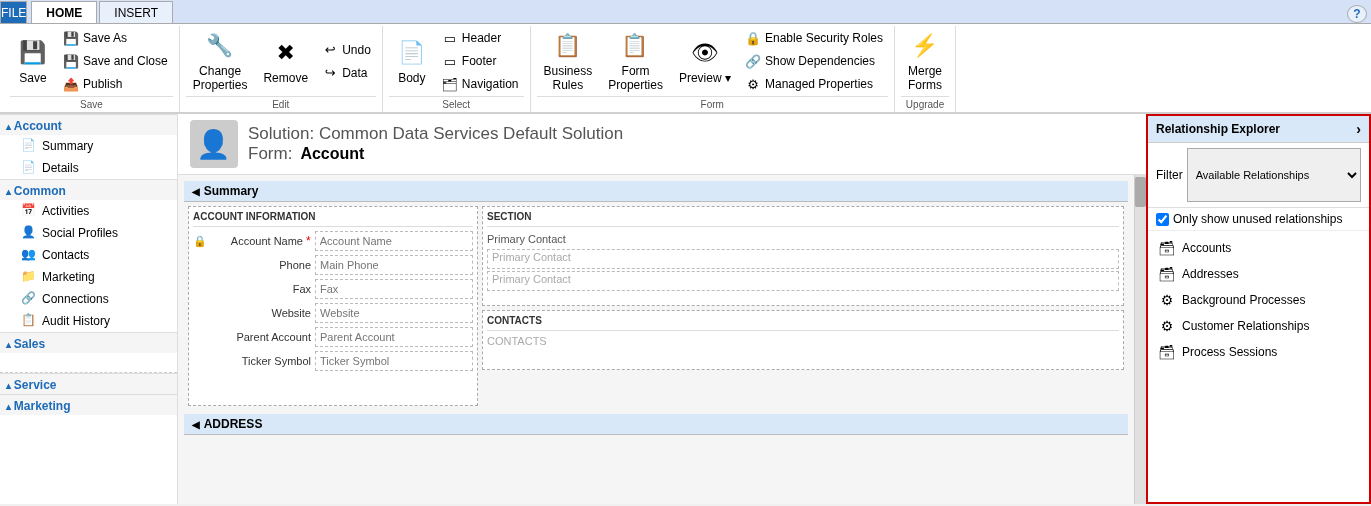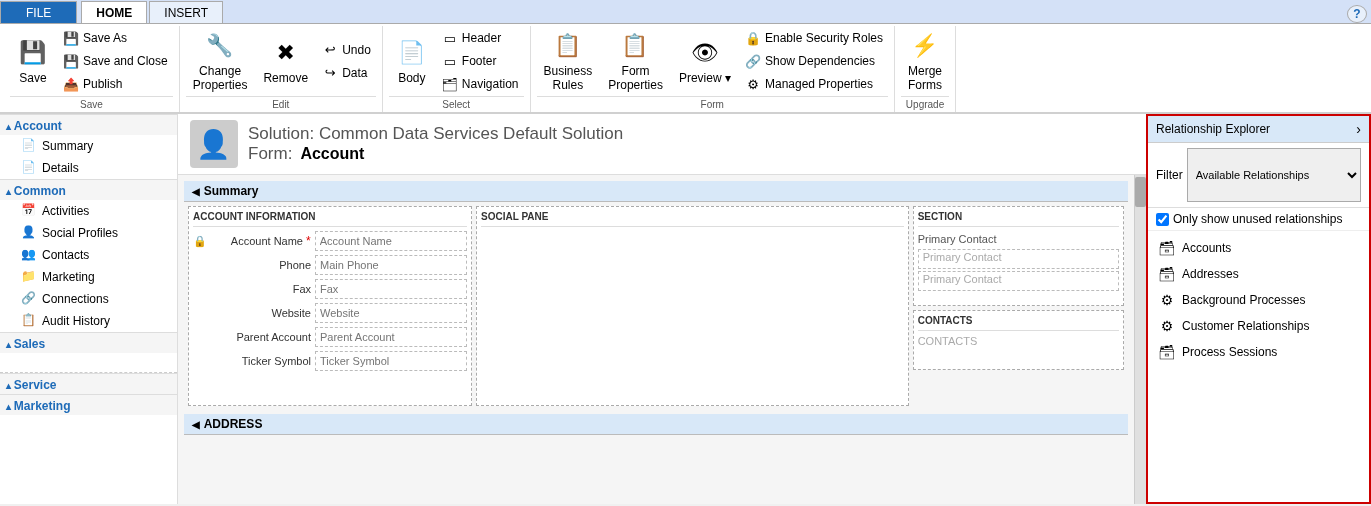--- a/index.html
+++ b/index.html
@@ -2,21 +2,21 @@
 <html><head>
   <meta charset="utf-8">
   <style>
     * { box-sizing: border-box; margin: 0; padding: 0; font-family: 'Segoe UI', Tahoma, Geneva, Verdana, sans-serif; font-size: 12px; }
     body { background: #f0f0f0; overflow: hidden; width: 1371px; height: 506px; }
 
     
     .tab-bar { display: flex; background: #d4e1f7; border-bottom: 1px solid #aaa; height: 24px; align-items: flex-end; }
     .tab { padding: 3px 14px; border: 1px solid #aaa; border-bottom: none; cursor: pointer; font-size: 12px; background: #e8f0fb; margin-right: 2px; height: 22px; display: flex; align-items: center; }
     .tab.active { background: #fff; font-weight: bold; }
-    .tab-file { background: #1e6bb8; color: #fff; padding: 3px 25px; margin-right: 4px; }
+    .tab-file { background: #1e6bb8; color: #fff; padding: 3px 0; margin-right: 4px; }
     .help-btn { margin-left: auto; margin-right: 4px; width: 20px; height: 18px; border: 1px solid #aaa; background: #e8f0fb; display: flex; align-items: center; justify-content: center; cursor: pointer; border-radius: 50%; font-weight: bold; font-size: 12px; color: #1e6bb8; }
 
     
     .ribbon { background: #fff; border-bottom: 2px solid #d0d0d0; display: flex; flex-direction: column; }
     .ribbon-groups { display: flex; height: 88px; padding: 2px 4px 0; }
     .ribbon-group { display: flex; flex-direction: column; border-right: 1px solid #ddd; padding: 0 6px; min-width: 60px; }
     .ribbon-group-label { font-size: 10px; color: #555; text-align: center; margin-top: auto; padding: 2px 0; border-top: 1px solid #ddd; }
     .ribbon-btns { display: flex; flex: 1; align-items: center; gap: 2px; }
     .ribbon-btn-large { display: flex; flex-direction: column; align-items: center; justify-content: center; padding: 2px 6px; cursor: pointer; border: 1px solid transparent; min-width: 40px; height: 70px; font-size: 11px; text-align: center; gap: 2px; }
     .ribbon-btn-small { display: flex; align-items: center; gap: 4px; padding: 2px 4px; cursor: pointer; border: 1px solid transparent; font-size: 11px; white-space: nowrap; height: 22px; }
@@ -53,21 +53,21 @@
     .section-content { display: flex; gap: 4px; padding: 4px; }
     .form-column { flex: 1; border: 1px dashed #aaa; padding: 4px; background: #fff; min-height: 200px; }
     .form-column-header { font-size: 10px; font-weight: bold; color: #333; text-transform: uppercase; padding-bottom: 4px; border-bottom: 1px solid #ddd; margin-bottom: 4px; }
     .form-field { display: flex; align-items: center; margin-bottom: 4px; gap: 4px; }
     .form-label { width: 100px; font-size: 11px; color: #333; text-align: right; flex-shrink: 0; }
     .form-input { flex: 1; height: 20px; border: 1px dashed #bbb; padding: 1px 4px; font-size: 11px; color: #aaa; background: #fff; }
     .lock-icon { color: #c00; font-size: 11px; }
 
     
     .right-panel { width: 225px; flex-shrink: 0; border: 2px solid #cc0000; background: #fff; display: flex; flex-direction: column; }
-    .right-panel-header { background: #d8e8f8; padding: 5px 8px; font-weight: normal; font-size: 12px; display: flex; align-items: center; justify-content: space-between; border-bottom: 1px solid #ccc; }
+    .right-panel-header { background: #d8e8f8; padding: 5px 8px; font-weight: bold; font-size: 12px; display: flex; align-items: center; justify-content: space-between; border-bottom: 1px solid #ccc; }
     .right-panel-chevron { font-size: 14px; cursor: pointer; }
     .right-panel-filter { padding: 5px 8px; border-bottom: 1px solid #ddd; display: flex; align-items: center; gap: 4px; font-size: 11px; }
     .filter-select { font-size: 11px; border: 1px solid #aaa; padding: 19px 4px; flex: 1; }
     .right-panel-checkbox { padding: 4px 8px; border-bottom: 1px solid #eee; display: flex; align-items: center; gap: 4px; font-size: 11px; }
     .right-panel-items { padding: 4px 0; }
     .right-panel-item { display: flex; align-items: center; gap: 6px; padding: 4px 10px; cursor: pointer; font-size: 12px; }
     .right-item-icon { width: 18px; height: 18px; flex-shrink: 0; display: flex; align-items: center; justify-content: center; font-size: 14px; }
   </style>
 </head>
 <body>
@@ -308,23 +308,20 @@
               <div class="form-field">
                 <span class="form-label" style="margin-left:18px;">Parent Account</span>
                 <input class="form-input" placeholder="Parent Account" readonly="" style="pointer-events: none;">
               </div>
               <div class="form-field">
                 <span class="form-label" style="margin-left:18px;">Ticker Symbol</span>
                 <input class="form-input" placeholder="Ticker Symbol" readonly="" style="pointer-events: none;">
               </div>
             </div>
 
-            <div class="form-column" style="flex:2; min-height: 200px;">
-              <div class="form-column-header">SOCIAL PANE</div>
-            </div>
 
             <div style="flex:1; display:flex; flex-direction:column; gap:4px;">
               <div style="border:1px dashed #aaa; padding:4px; background:#fff; min-height:100px;">
                 <div class="form-column-header">Section</div>
                 <div style="font-size:11px; color:#555; padding: 2px 0;">Primary Contact</div>
                 <div style="height:20px; border:1px dashed #bbb; margin:2px 0; font-size:11px; color:#aaa; padding:1px 4px;">Primary Contact</div>
                 <div style="height:20px; border:1px dashed #bbb; margin:2px 0; font-size:11px; color:#aaa; padding:1px 4px;">Primary Contact</div>
               </div>
               <div style="border:1px dashed #aaa; padding:4px; background:#fff; min-height:60px;">
                 <div class="form-column-header">CONTACTS</div>

